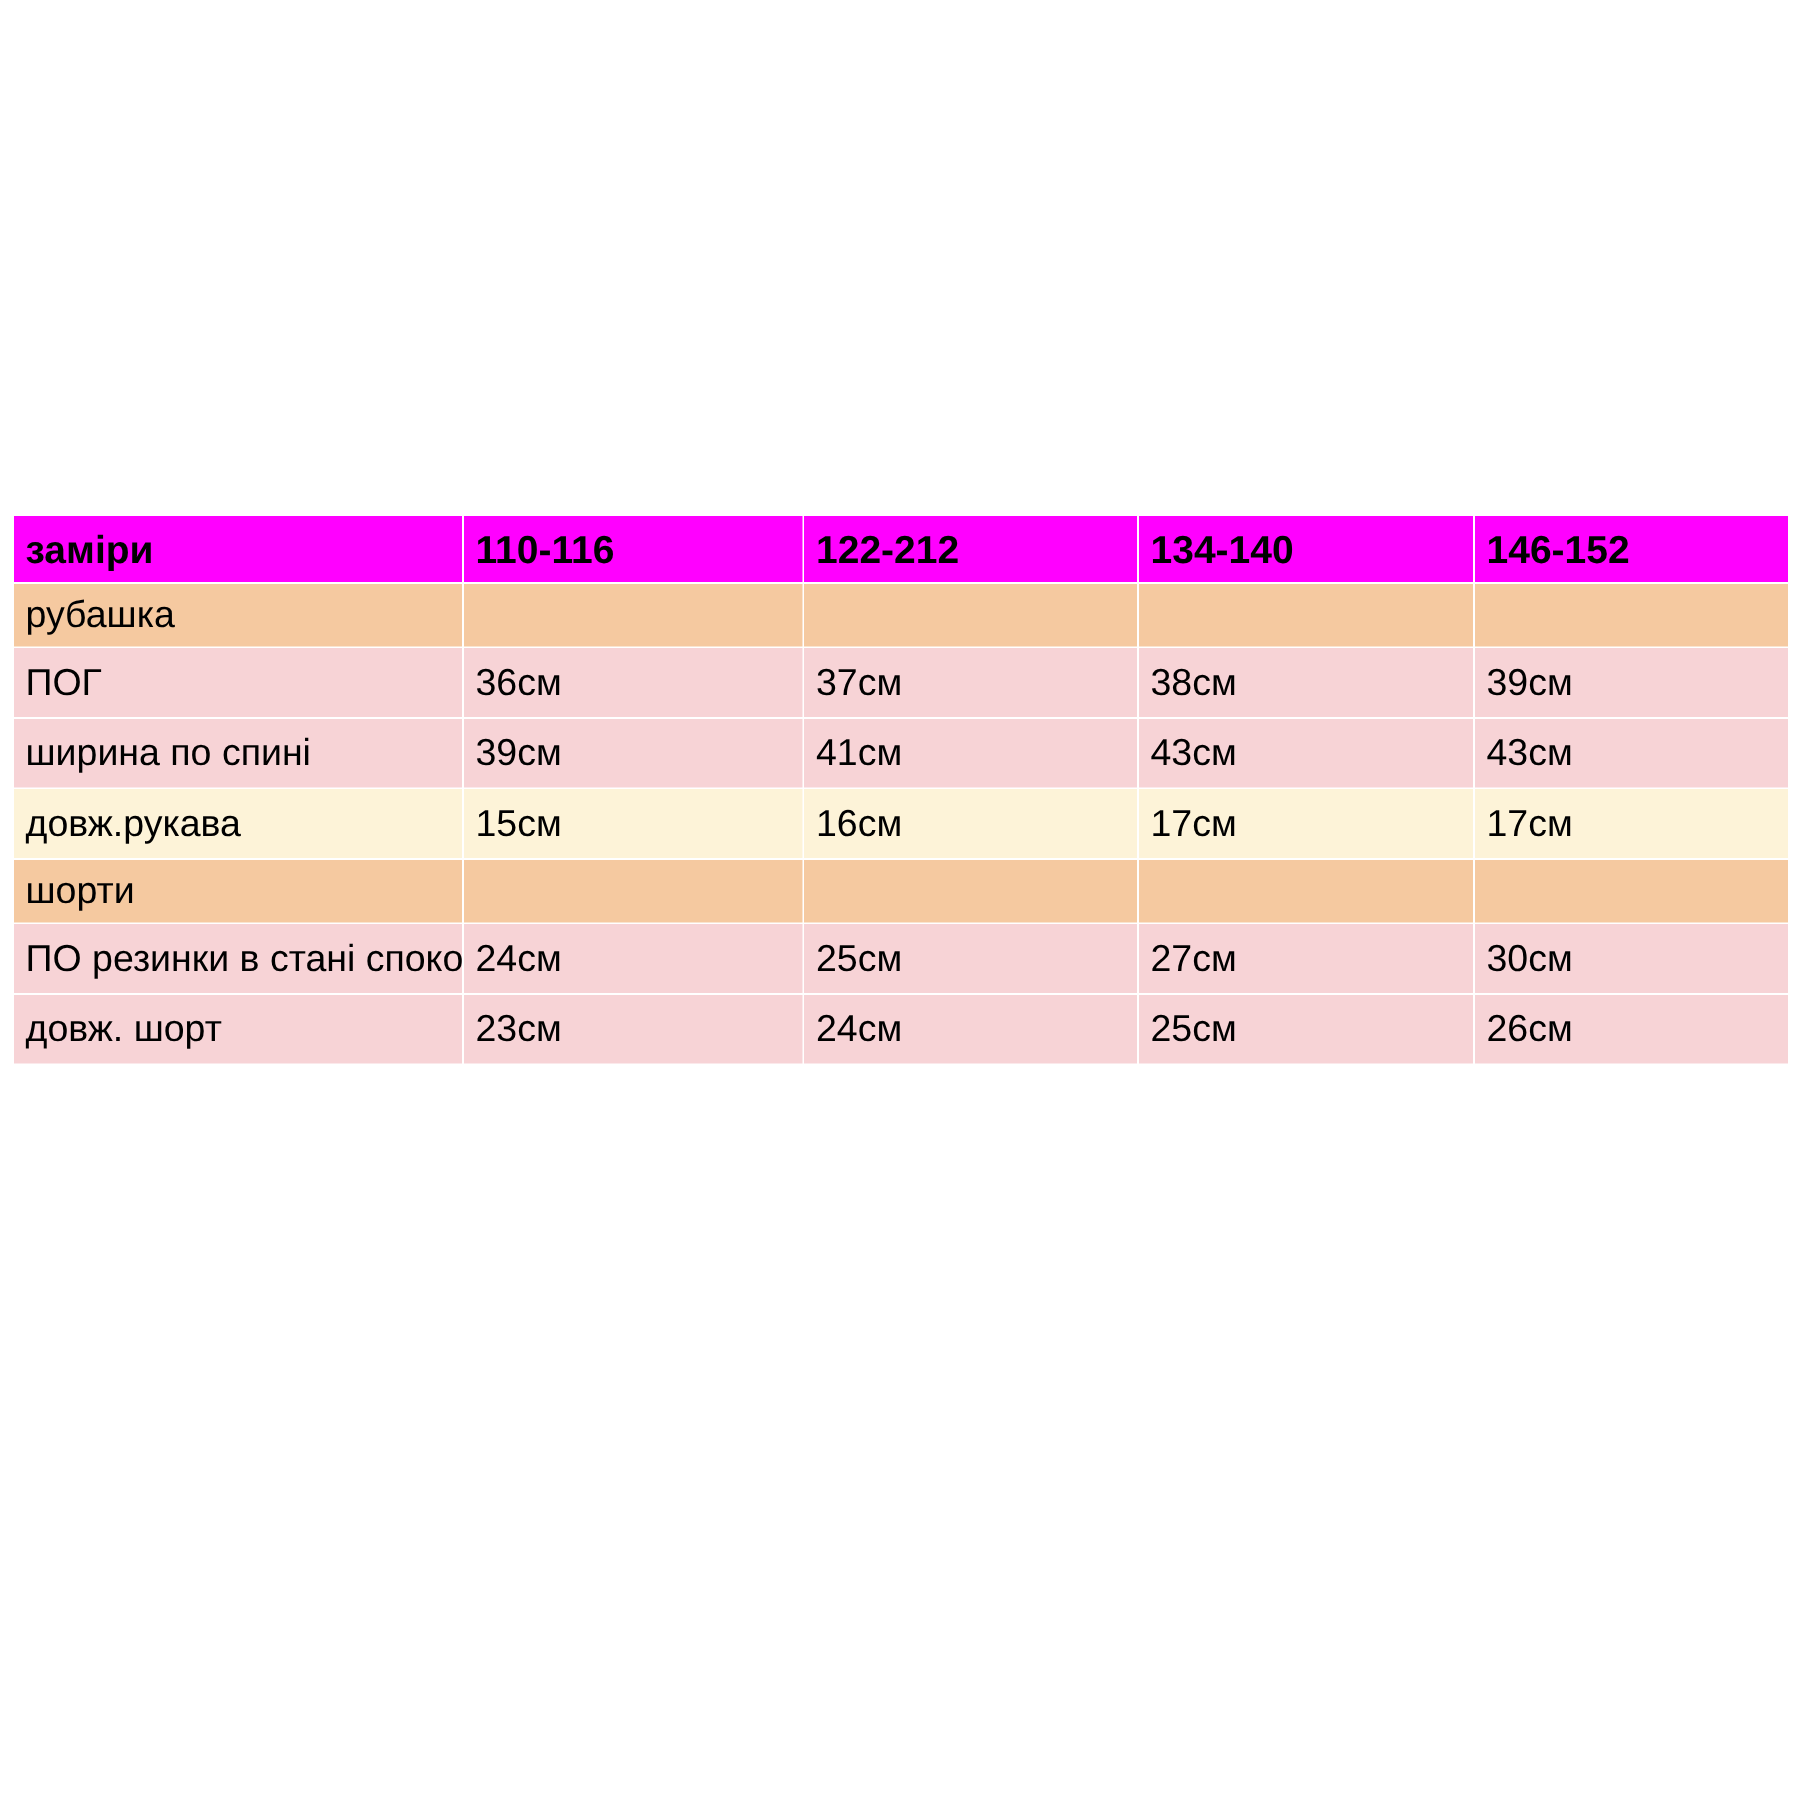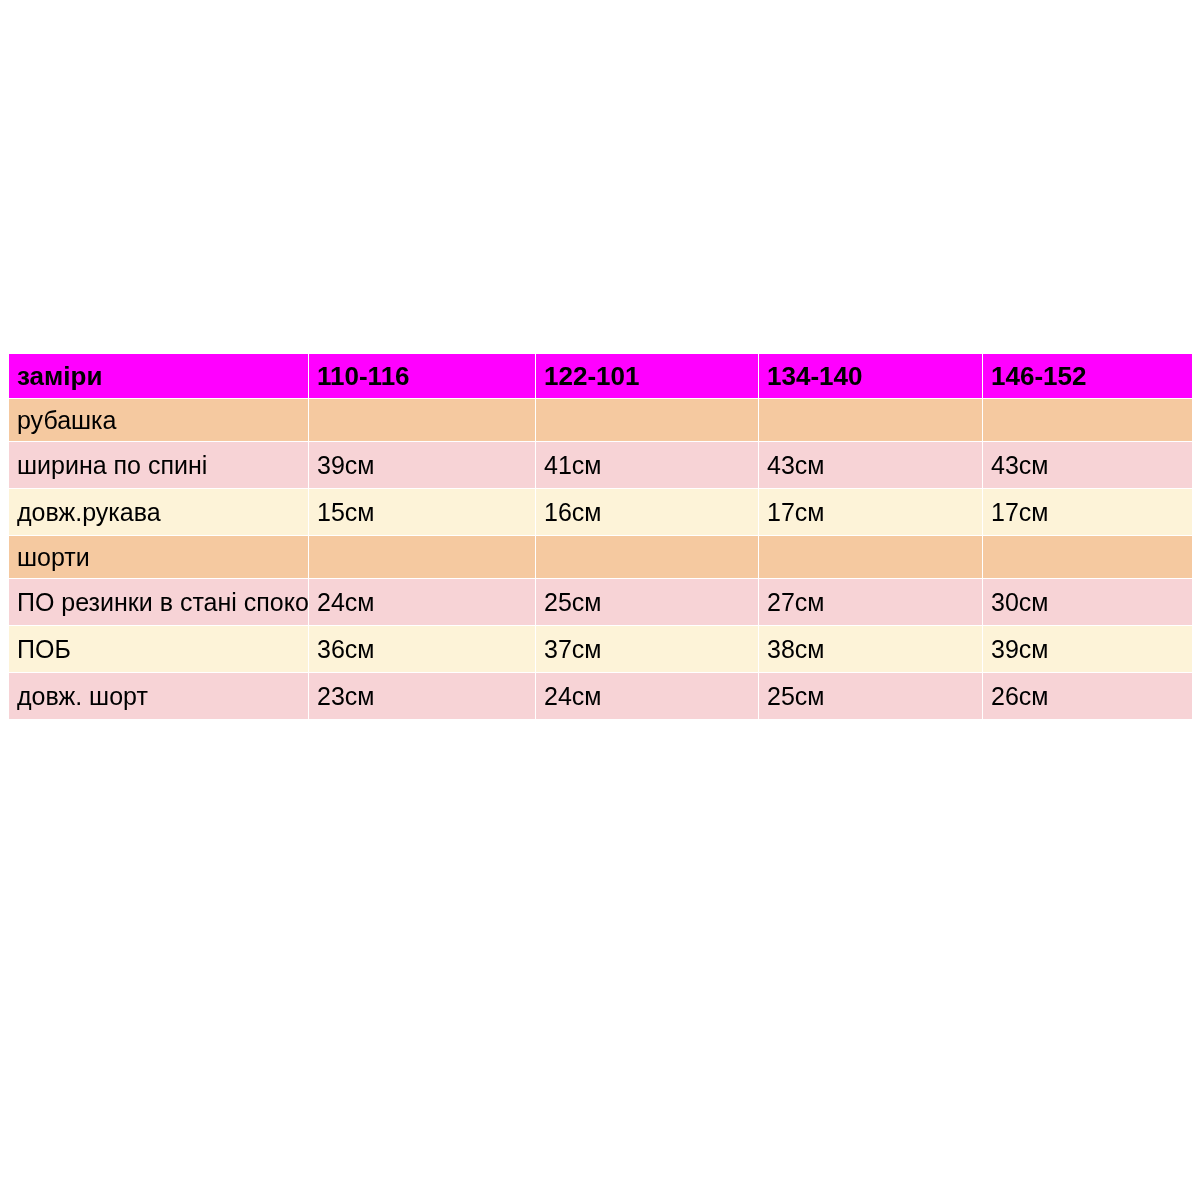--- a/index.html
+++ b/index.html
@@ -10,21 +10,21 @@
   body {
     width: 1200px;
     height: 1200px;
     font-family: "Liberation Sans", sans-serif;
     position: relative;
     overflow: hidden;
   }
   .sheet {
     position: absolute;
     left: 8px;
-    top: 353px;
+    top: 343px;
     width: 1184px;
   }
   table.size-table {
     border-collapse: collapse;
     width: 1184px;
     table-layout: fixed;
   }
   table.size-table td, table.size-table th {
     border: 1px solid #ffffff;
     padding: 0;
@@ -93,40 +93,57 @@
     </colgroup>
     <tbody>
       <tr class="header-row">
         <td>
             <span class="cell-pad">заміри</span>
           </td>
         <td>
             <span class="cell-pad">110-116</span>
           </td>
         <td>
-            <span class="cell-pad">122-101</span>
+            <span class="cell-pad">122-212</span>
           </td>
         <td>
             <span class="cell-pad">134-140</span>
           </td>
         <td>
             <span class="cell-pad">146-152</span>
           </td>
       </tr>
 
       <tr class="section-row">
         <td>
             <span class="cell-pad">рубашка</span>
           </td>
         <td class="empty"></td>
         <td class="empty"></td>
         <td class="empty"></td>
         <td class="empty"></td>
       </tr>
 
+      <tr class="row-pink">
+        <td>
+            <span class="cell-pad">ПОГ</span>
+          </td>
+        <td>
+            <span class="cell-pad">36см</span>
+          </td>
+        <td>
+            <span class="cell-pad">37см</span>
+          </td>
+        <td>
+            <span class="cell-pad">38см</span>
+          </td>
+        <td>
+            <span class="cell-pad">39см</span>
+          </td>
+      </tr>
 
 
       <tr class="row-pink">
         <td>
             <span class="cell-pad">ширина по спині</span>
           </td>
         <td>
             <span class="cell-pad">39см</span>
           </td>
         <td>
@@ -179,37 +196,20 @@
             <span class="cell-pad">25см</span>
           </td>
         <td>
             <span class="cell-pad">27см</span>
           </td>
         <td>
             <span class="cell-pad">30см</span>
           </td>
       </tr>
 
-      <tr class="row-cream">
-        <td>
-            <span class="cell-pad">ПОБ</span>
-          </td>
-        <td>
-            <span class="cell-pad">36см</span>
-          </td>
-        <td>
-            <span class="cell-pad">37см</span>
-          </td>
-        <td>
-            <span class="cell-pad">38см</span>
-          </td>
-        <td>
-            <span class="cell-pad">39см</span>
-          </td>
-      </tr>
 
       <tr class="row-pink">
         <td>
             <span class="cell-pad">довж. шорт</span>
           </td>
         <td>
             <span class="cell-pad">23см</span>
           </td>
         <td>
             <span class="cell-pad">24см</span>

